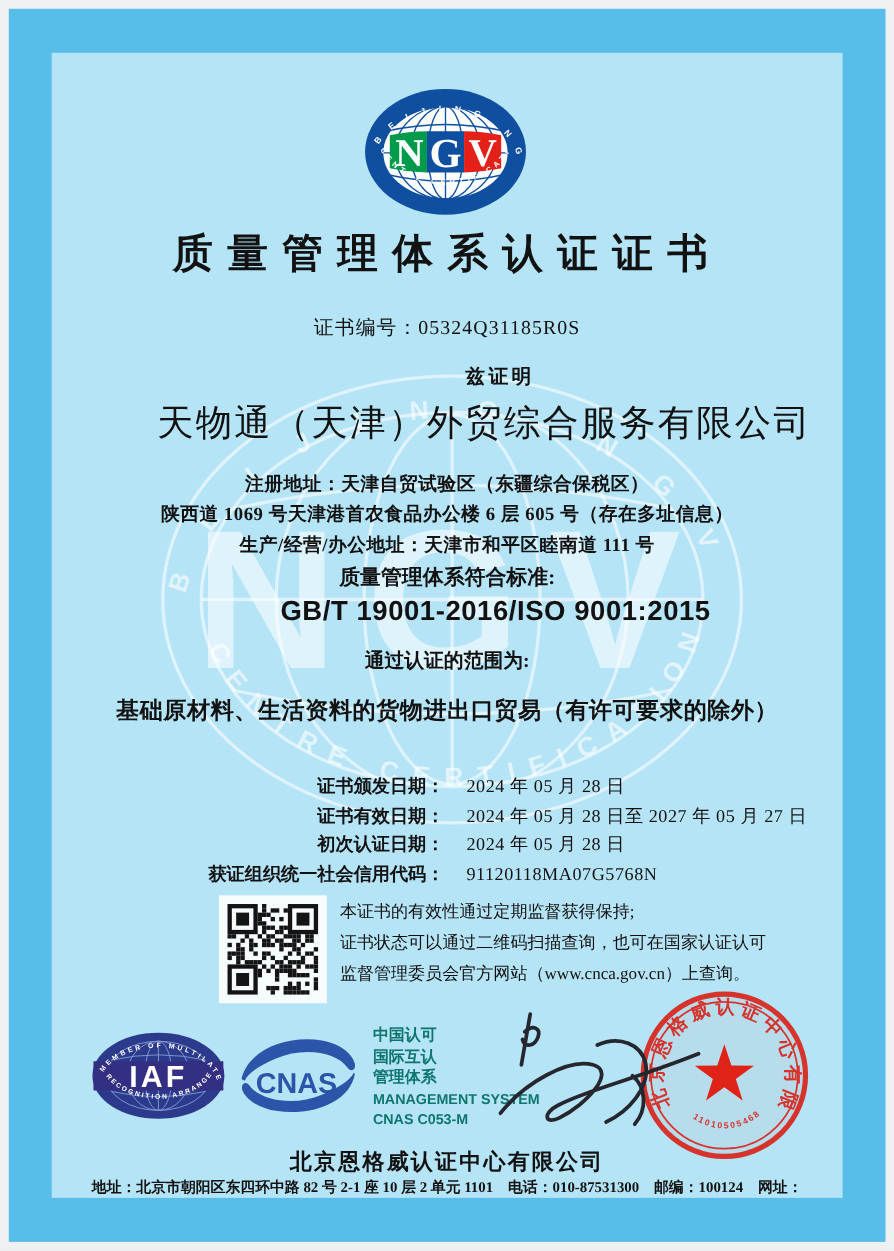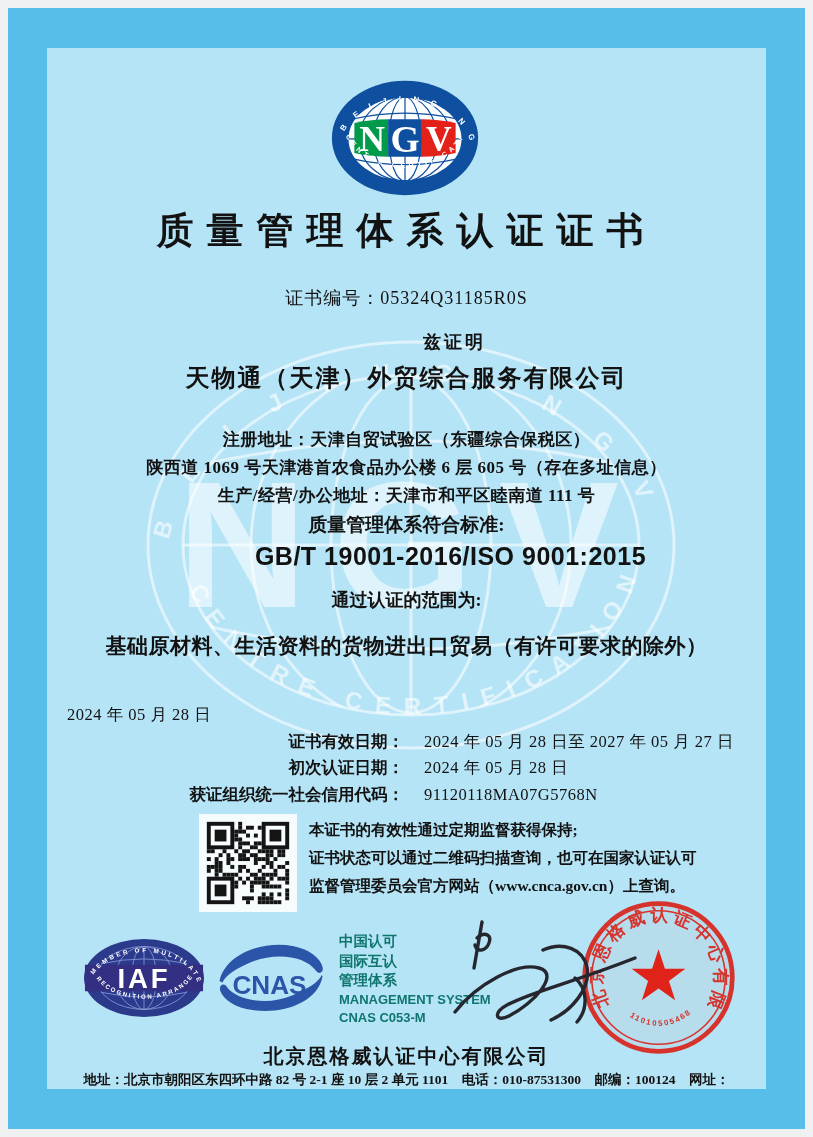--- a/index.html
+++ b/index.html
@@ -22,36 +22,36 @@
   
   #watermark{left:94px;top:287px;width:540px;height:420px;z-index:0;pointer-events:none;}
   .layer{z-index:1;}
 
   
   #ngv-logo{left:283px;top:30px;width:150px;height:120px;}
 
   .title{top:158px;font-size:37px;font-weight:bold;letter-spacing:13px;}
   .certno{top:238px;font-size:18px;letter-spacing:1px;}
   .declare{top:282px;font-size:18px;font-weight:bold;letter-spacing:3px;margin-left:48px;}
-  .company{top:314px;font-size:24px;font-weight:bold;letter-spacing:2px;}
+  .company{top:314px;font-size:33px;font-weight:normal;letter-spacing:2px;margin-left:34px;}
   .addr{font-size:17px;font-weight:600;letter-spacing:0.5px;}
   .addr1{top:380px;} .addr2{top:408px;} .addr3{top:436px;}
   .stdlabel{top:464px;font-size:19px;font-weight:bold;}
   .std{top:494px;font-size:25px;font-weight:bold;font-family:"Liberation Sans","DejaVu Sans",sans-serif;letter-spacing:0.5px;margin-left:44px;}
   .scopelabel{top:540px;font-size:18px;font-weight:bold;}
   .scope{top:584px;font-size:21px;font-weight:bold;letter-spacing:0.5px;}
 
   .dates{top:654px;left:0;width:100%;}
   .drow{display:flex;line-height:26.5px;}
   .dlabel{flex:0 0 357px;text-align:right;font-weight:bold;font-size:16.5px;}
   .dvalue{margin-left:20px;font-size:16.5px;letter-spacing:0.5px;}
 
   .qrbox{left:152px;top:766px;width:98px;height:98px;background:#f6fbfe;}
   .qrbox svg{width:100%;height:100%;display:block;}
-  .notice{left:262px;top:768px;width:420px;font-size:15.5px;font-weight:bold;line-height:28px;}
+  .notice{left:262px;top:768px;width:420px;font-size:15.5px;font-weight:normal;line-height:28px;}
 
   #iaf-logo{left:35px;top:890px;width:124px;height:80px;}
   #cnas-logo{left:168px;top:888px;width:112px;height:84px;}
   .accred-text{left:292px;top:884px;color:#0f766e;}
   .accred-text .zh{font-size:14.5px;font-weight:bold;line-height:19.5px;font-family:"Liberation Sans","DejaVu Sans",sans-serif;}
   .accred-text .en{font-size:13px;font-weight:bold;line-height:18px;font-family:"Liberation Sans","DejaVu Sans",sans-serif;}
 
   #signature{left:400px;top:866px;width:195px;height:145px;z-index:3;}
   #seal{left:533px;top:851px;width:157px;height:157px;z-index:2;}
 
@@ -140,20 +140,21 @@
       <div class="abs cw layer addr addr2">陕西道 1069 号天津港首农食品办公楼 6 层 605 号（存在多址信息）</div>
       <div class="abs cw layer addr addr3">生产/经营/办公地址：天津市和平区睦南道 111 号</div>
 
       <div class="abs cw layer stdlabel">质量管理体系符合标准:</div>
       <div class="abs cw layer std">GB/T 19001-2016/ISO 9001:2015</div>
       <div class="abs cw layer scopelabel">通过认证的范围为:</div>
       <div class="abs cw layer scope">基础原材料、生活资料的货物进出口贸易（有许可要求的除外）</div>
 
       <div class="abs layer dates">
         <div class="drow">
+          <span class="dlabel">证书颁发日期：</span>
           <span class="dvalue">2024 年 05 月 28 日</span>
         </div>
         <div class="drow">
           <span class="dlabel">证书有效日期：</span>
           <span class="dvalue">2024 年 05 月 28 日至 2027 年 05 月 27 日</span>
         </div>
         <div class="drow">
           <span class="dlabel">初次认证日期：</span>
           <span class="dvalue">2024 年 05 月 28 日</span>
         </div>

